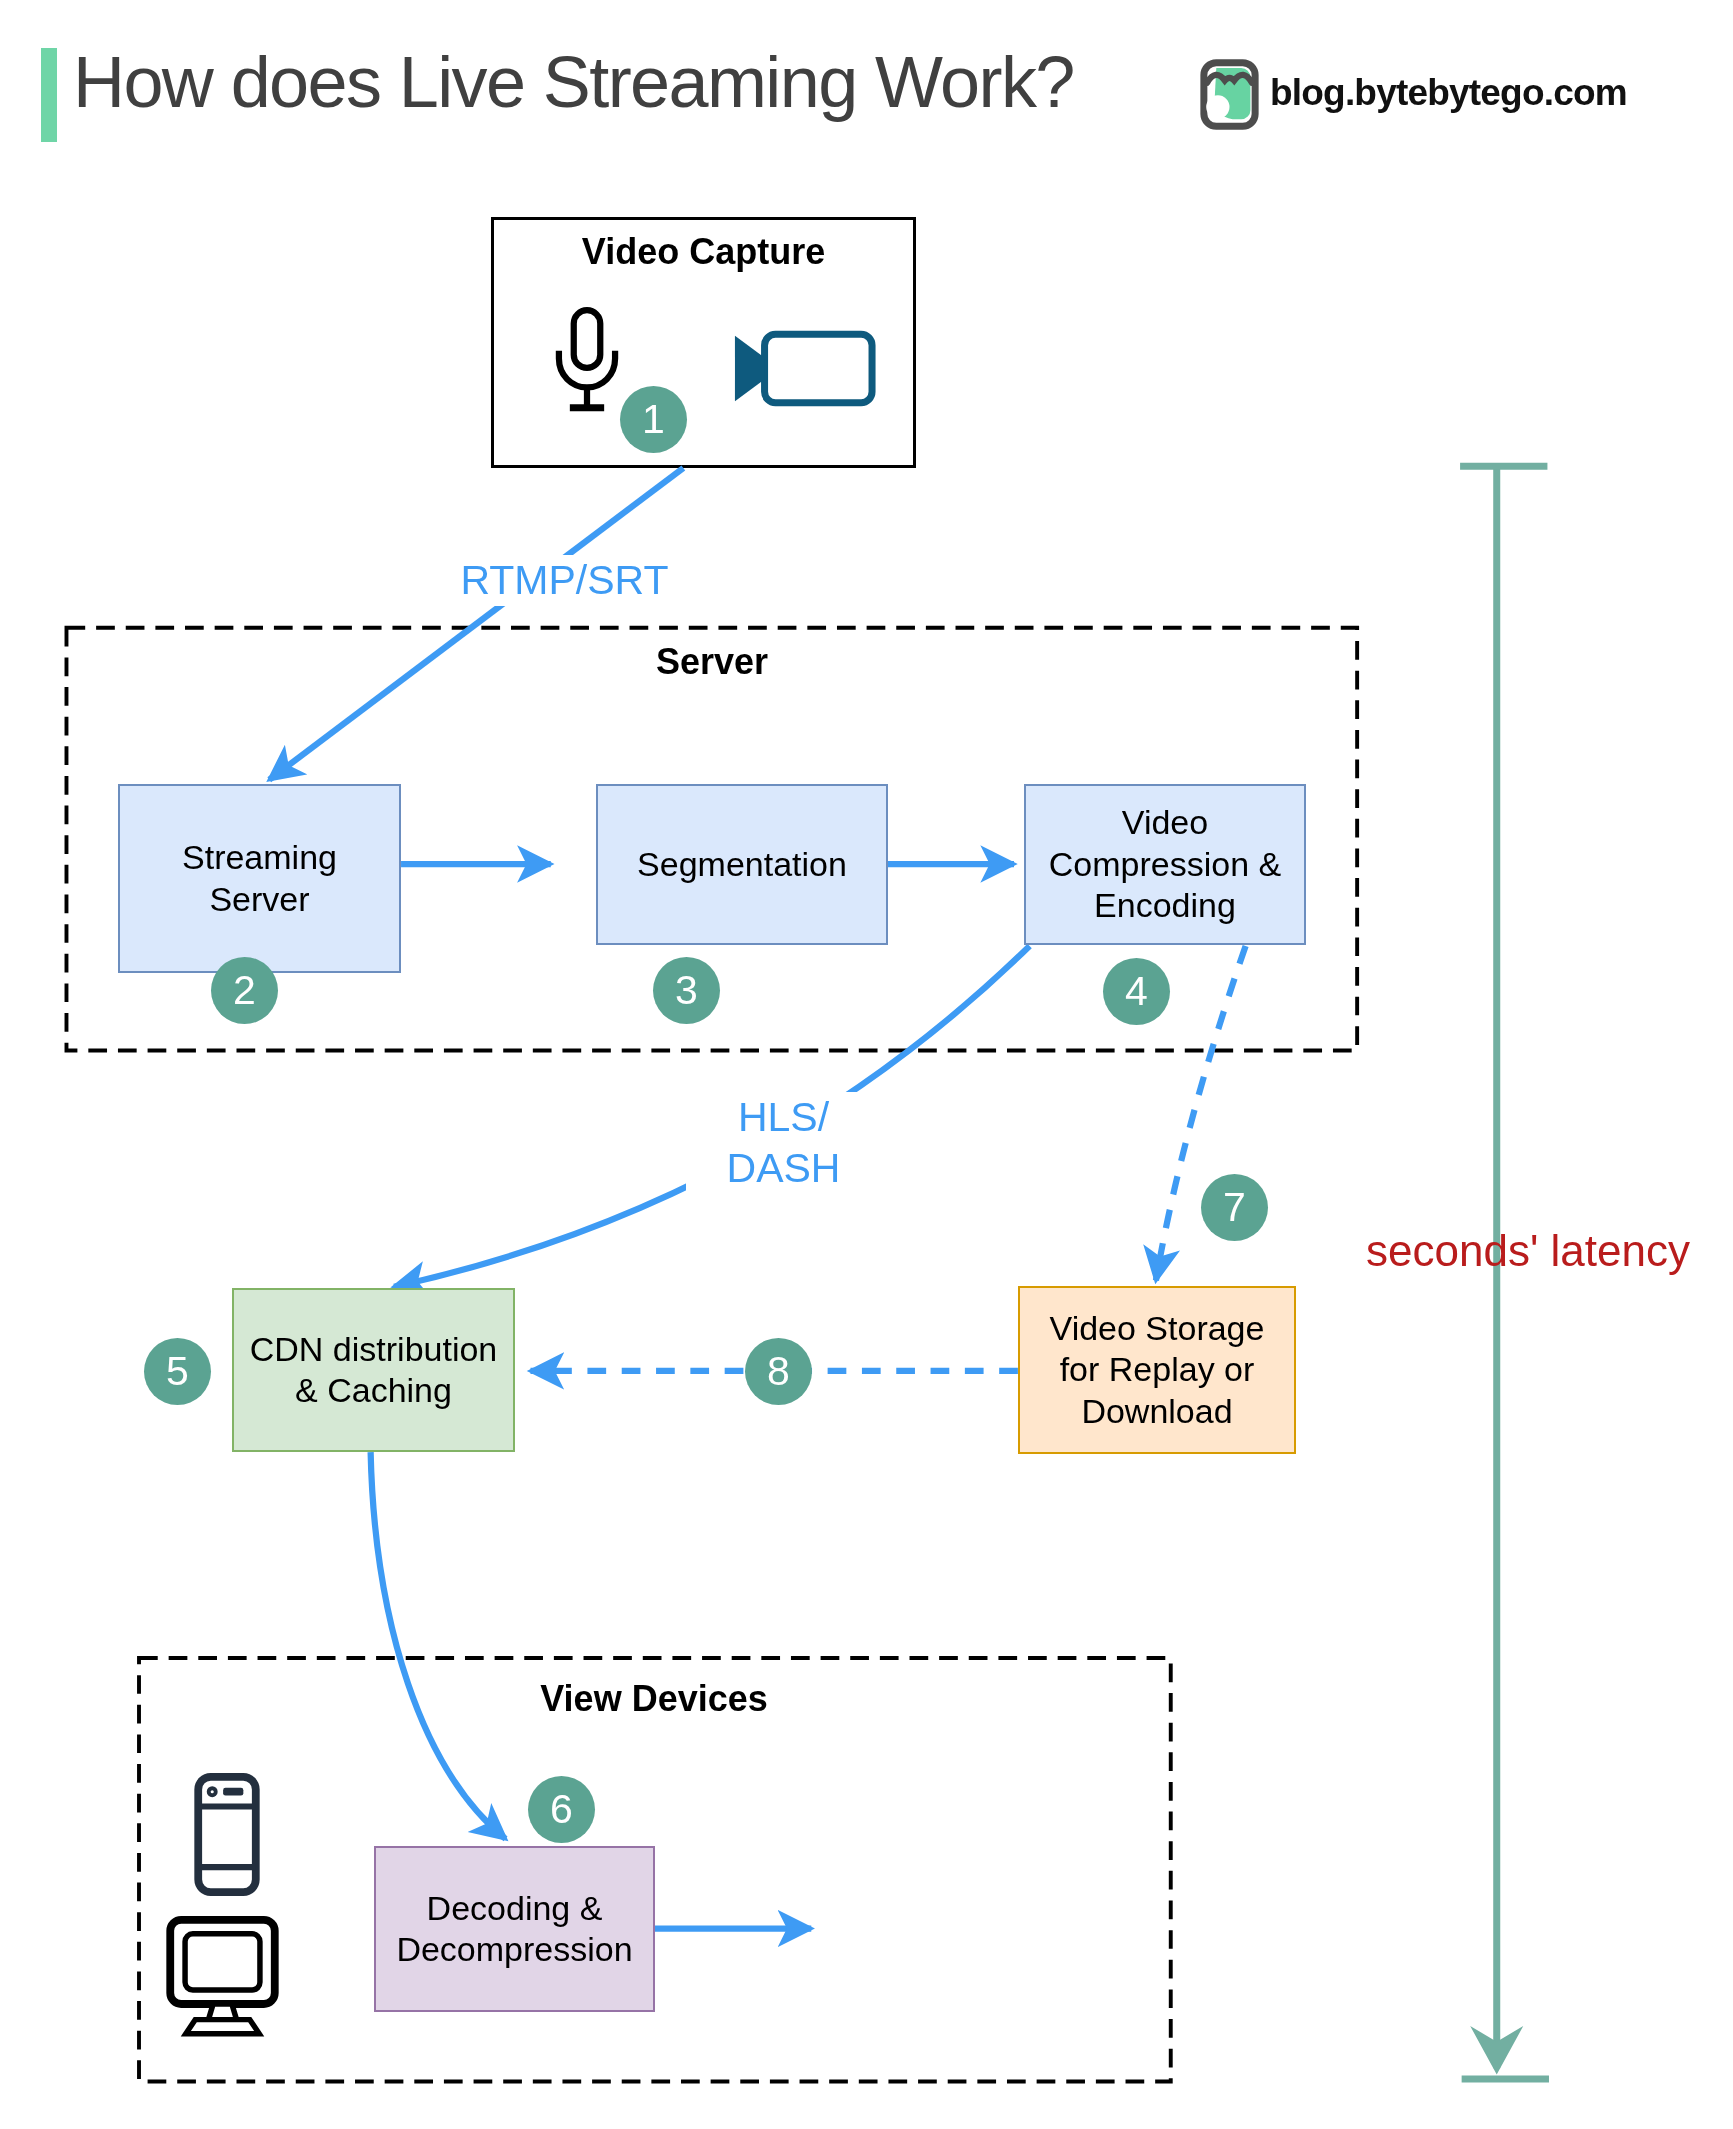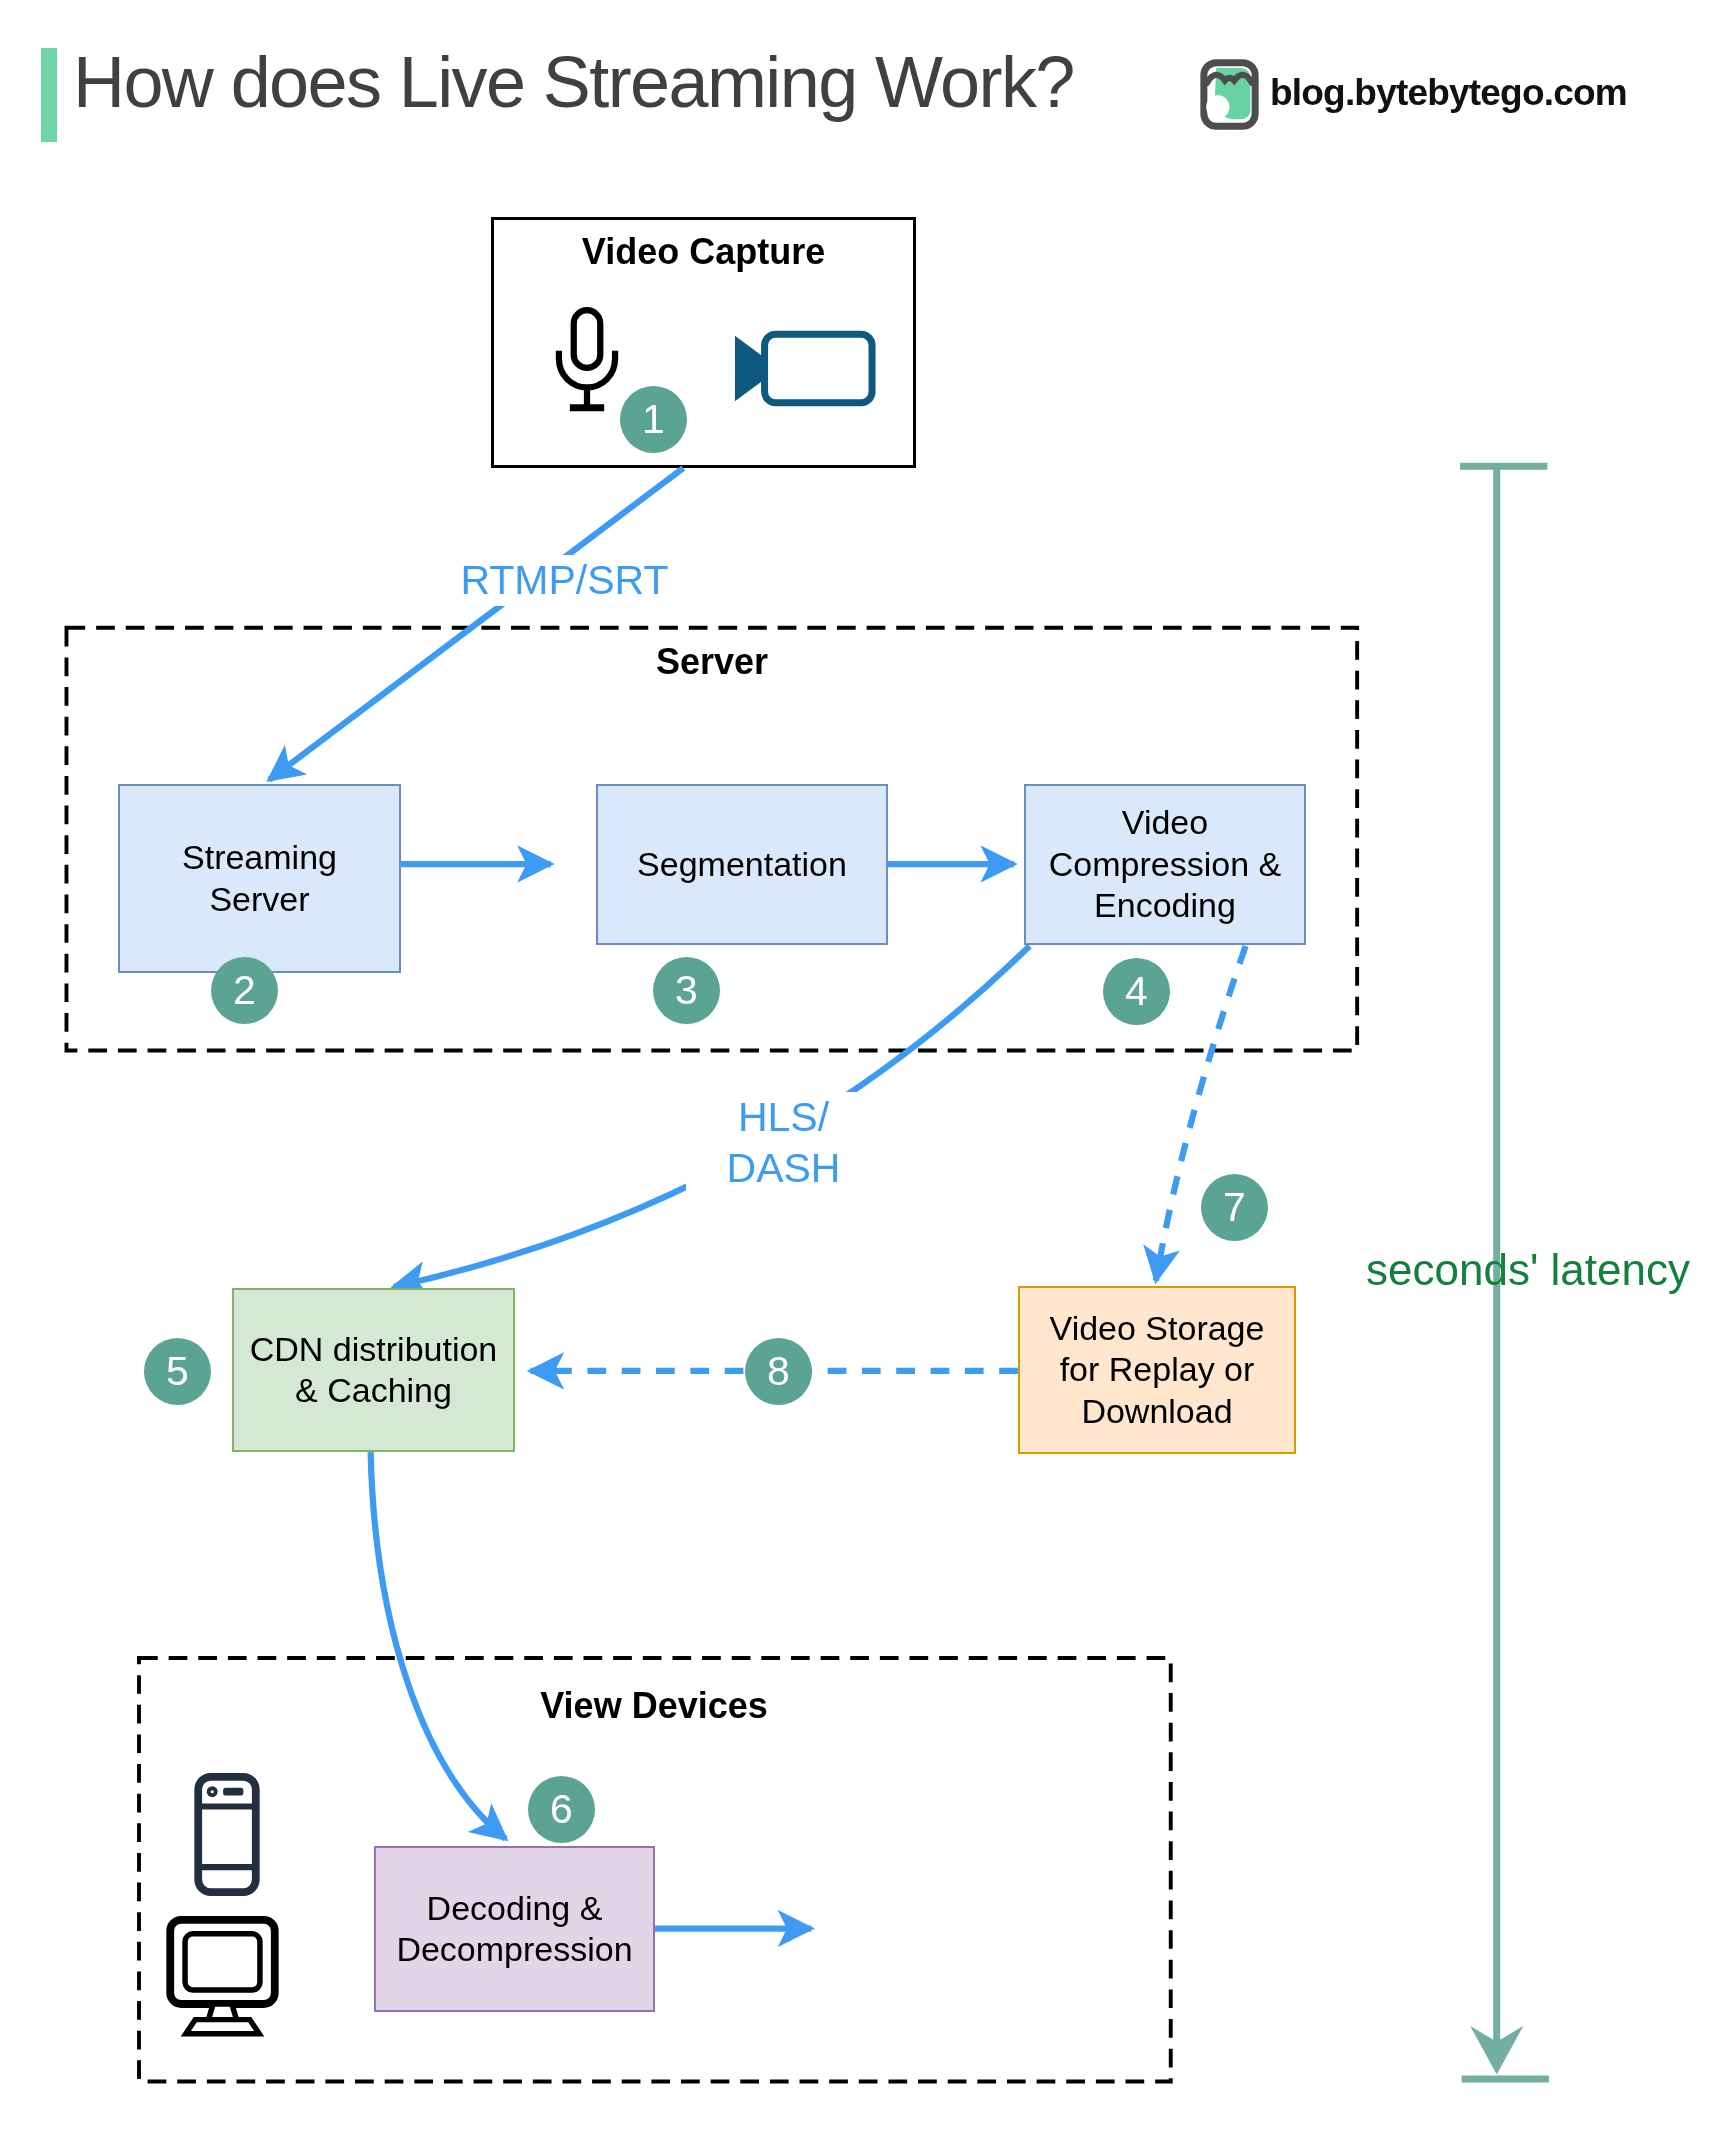--- a/index.html
+++ b/index.html
@@ -38,23 +38,22 @@
   .node.purple{background:#E1D5E7;border:2.3px solid #9673A6;}
   .badge{
     position:absolute;width:67px;height:67px;border-radius:50%;background:#5BA392;
     color:#fff;display:flex;align-items:center;justify-content:center;font-size:41px;
   }
   .edge-label{
     position:absolute;text-align:center;color:#3E9BF4;font-size:41px;line-height:51px;
     background:#ffffff;
   }
   .latency-label{
-    position:absolute;left:1366px;top:1226px;font-size:44px;color:#15803d;
+    position:absolute;left:1366px;top:1226px;font-size:44px;color:#b91c1c;
     white-space:nowrap;
-    margin-top:19px;
   }
 </style>
 </head>
 <body>
 
 <div class="canvas">
 
   <div class="accent-bar"></div>
   <div class="page-title">How does Live Streaming Work?</div>
 
@@ -100,21 +99,21 @@
     <path d="M475,1862 C480,2080 540,2270 648,2358" stroke="#3E9BF4" stroke-width="8" fill="none" marker-end="url(#ab)"></path>
     <path d="M839,2473 L1040,2473" stroke="#3E9BF4" stroke-width="8" fill="none" marker-end="url(#ab)"></path>
 
     <line x1="1919" y1="598" x2="1919" y2="2652" stroke="#72AFA1" stroke-width="9"></line>
     <line x1="1872" y1="598" x2="1984" y2="598" stroke="#72AFA1" stroke-width="9"></line>
     <line x1="1874" y1="2666" x2="1986" y2="2666" stroke="#72AFA1" stroke-width="9"></line>
     <polygon points="1919,2660 1885,2598 1919,2618 1953,2598" fill="#72AFA1"></polygon>
   </svg>
 
   <div class="group-title" style="left:595px;top:641px;width:234px;">Server</div>
-  <div class="group-title" style="left:498px;top:1678px;width:312px;margin-top:7px;">View Devices</div>
+  <div class="group-title" style="left:498px;top:1678px;width:312px;">View Devices</div>
 
   <div class="node blue" style="left:118px;top:784px;width:283px;height:189px;">
     <div>Streaming</div>
     <div>Server</div>
   </div>
   <div class="node blue" style="left:560px;top:784px;width:292px;height:161px;margin-left:36px;">
     <div>Segmentation</div>
   </div>
   <div class="node green" style="left:232px;top:1288px;width:283px;height:164px;">
     <div>CDN distribution</div>

